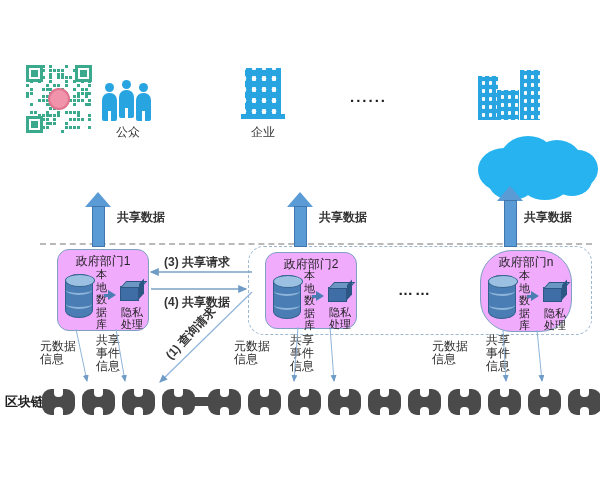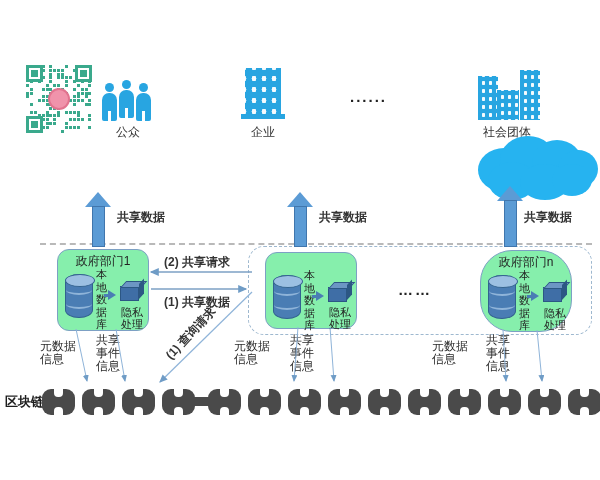--- a/index.html
+++ b/index.html
@@ -48,21 +48,21 @@
   .uparrow .shaft { position:absolute; left:7px; top:14px; width:13px; background:#5b9bd5; border:1px solid #4076ad; }
   .uparrow .head { position:absolute; left:0; top:0; width:0; height:0; border-left:13px solid transparent; border-right:13px solid transparent; border-bottom:15px solid #5b9bd5; }
 
   .flow-label { position:absolute; font-size:12px; font-weight:bold; color:#333; white-space:nowrap; }
 
   
   #dash-line { left:40px; top:243px; width:552px; height:0; border-top:2px dashed #b9b9b9; }
   #inner-dashed { left:248px; top:246px; width:344px; height:89px; border:1.6px dashed #9eb8cf; border-radius:16px; background:transparent; }
 
   
-  .dept { position:absolute; width:92px; height:82px; background:#86efac; border:1.6px solid #7da0c4; border-radius:12px; z-index:2; }
+  .dept { position:absolute; width:92px; height:82px; background:#f0abfc; border:1.6px solid #7da0c4; border-radius:12px; z-index:2; }
   .dept-title { position:absolute; top:3px; left:0; right:0; text-align:center; font-size:12px; color:#222; white-space:nowrap; }
   .cyl { position:absolute; left:7px; top:24px; width:28px; height:44px; background:#4a7db4; border:1px solid #32618f; border-radius:14px/8px; }
   .cyl::before { content:""; position:absolute; top:-1px; left:-1px; width:28px; height:11px; border-radius:50%; background:#9cc0e2; border:1px solid #35648f; }
   .cyl .band { position:absolute; left:0; width:26px; height:10px; border-radius:50%; border-bottom:2px solid #8fb4d9; }
   .cyl .b1 { top:10px; } .cyl .b2 { top:24px; }
   .vlabel { position:absolute; left:37px; top:18px; width:13px; font-size:11px; line-height:12.5px; word-break:break-all; text-align:center; color:#222; }
   .mini-arrow { position:absolute; left:50px; top:40px; width:0; height:0; border-top:5px solid transparent; border-bottom:5px solid transparent; border-left:8px solid #4a7db4; }
   .mini-arrow::before { content:""; position:absolute; left:-12px; top:-1.5px; width:5px; height:3px; background:#4a7db4; }
   .pbox { position:absolute; left:62px; top:36px; width:19px; height:15px; background:#3f6ea6; border:1px solid #2c5784; }
   .pbox::before { content:""; position:absolute; left:-1px; top:-6px; width:19px; height:5px; background:#6c96c4; border:1px solid #2c5784; transform:skewX(-42deg); transform-origin:bottom left; }
@@ -258,21 +258,20 @@
   <div class="abs" id="ent-base"></div>
   <div class="icon-label" style="left:241px;top:124px;width:44px;">企业</div>
 
   <div class="dots" style="left:350px;top:88px;">......</div>
 
   <div class="abs" style="left:468px;top:68px;width:78px;height:52px;">
     <div class="bld" style="left:10px;top:8px;width:20px;height:44px;"></div>
     <div class="bld" style="left:29px;top:22px;width:22px;height:30px;"></div>
     <div class="bld" style="left:52px;top:2px;width:20px;height:50px;"></div>
   </div>
-  <div class="icon-label" style="left:468px;top:124px;width:78px;">社会团体</div>
 
 
   <div>
     <div class="cloud-part" style="left:478px;top:148px;width:52px;height:44px;"></div>
     <div class="cloud-part" style="left:500px;top:136px;width:56px;height:48px;"></div>
     <div class="cloud-part" style="left:532px;top:140px;width:50px;height:44px;"></div>
     <div class="cloud-part" style="left:558px;top:150px;width:40px;height:38px;"></div>
     <div class="cloud-part" style="left:488px;top:162px;width:48px;height:38px;"></div>
     <div class="cloud-part" style="left:520px;top:164px;width:50px;height:36px;"></div>
     <div class="cloud-part" style="left:552px;top:164px;width:40px;height:32px;"></div>
@@ -303,20 +302,21 @@
         <div class="band b1"></div>
         <div class="band b2"></div>
       </div>
     <div class="vlabel">本地数据库</div>
     <div class="mini-arrow"></div>
     <div class="pbox"></div>
     <div class="plabel">隐私处理</div>
   </div>
 
   <div class="dept" style="left:265px;top:252px;height:77px;">
+    <div class="dept-title">政府部门2</div>
     <div class="cyl" style="top:22px;">
         <div class="band b1"></div>
         <div class="band b2"></div>
       </div>
     <div class="vlabel" style="top:16px;">本地数据库</div>
     <div class="mini-arrow" style="top:38px;"></div>
     <div class="pbox" style="top:34px;"></div>
     <div class="plabel" style="top:53px;">隐私处理</div>
   </div>
 
@@ -325,22 +325,22 @@
     <div class="cyl">
         <div class="band b1"></div>
         <div class="band b2"></div>
       </div>
     <div class="vlabel">本地数据库</div>
     <div class="mini-arrow"></div>
     <div class="pbox"></div>
     <div class="plabel">隐私处理</div>
   </div>
 
-  <div class="flow-label" style="left:164px;top:254px;">(2) 共享请求</div>
-  <div class="flow-label" style="left:164px;top:294px;">(1) 共享数据</div>
+  <div class="flow-label" style="left:164px;top:254px;">(3) 共享请求</div>
+  <div class="flow-label" style="left:164px;top:294px;">(4) 共享数据</div>
   <div id="query-label">(1) 查询请求</div>
 
   <div class="dots" style="left:398px;top:281px;">……</div>
 
   <div class="meta-label w3" style="left:40px;top:340px;">元数据信息</div>
   <div class="meta-label w2" style="left:96px;top:334px;">共享事件信息</div>
   <div class="meta-label w3" style="left:234px;top:340px;">元数据信息</div>
   <div class="meta-label w2" style="left:290px;top:334px;">共享事件信息</div>
   <div class="meta-label w3" style="left:432px;top:340px;">元数据信息</div>
   <div class="meta-label w2" style="left:486px;top:334px;">共享事件信息</div>

